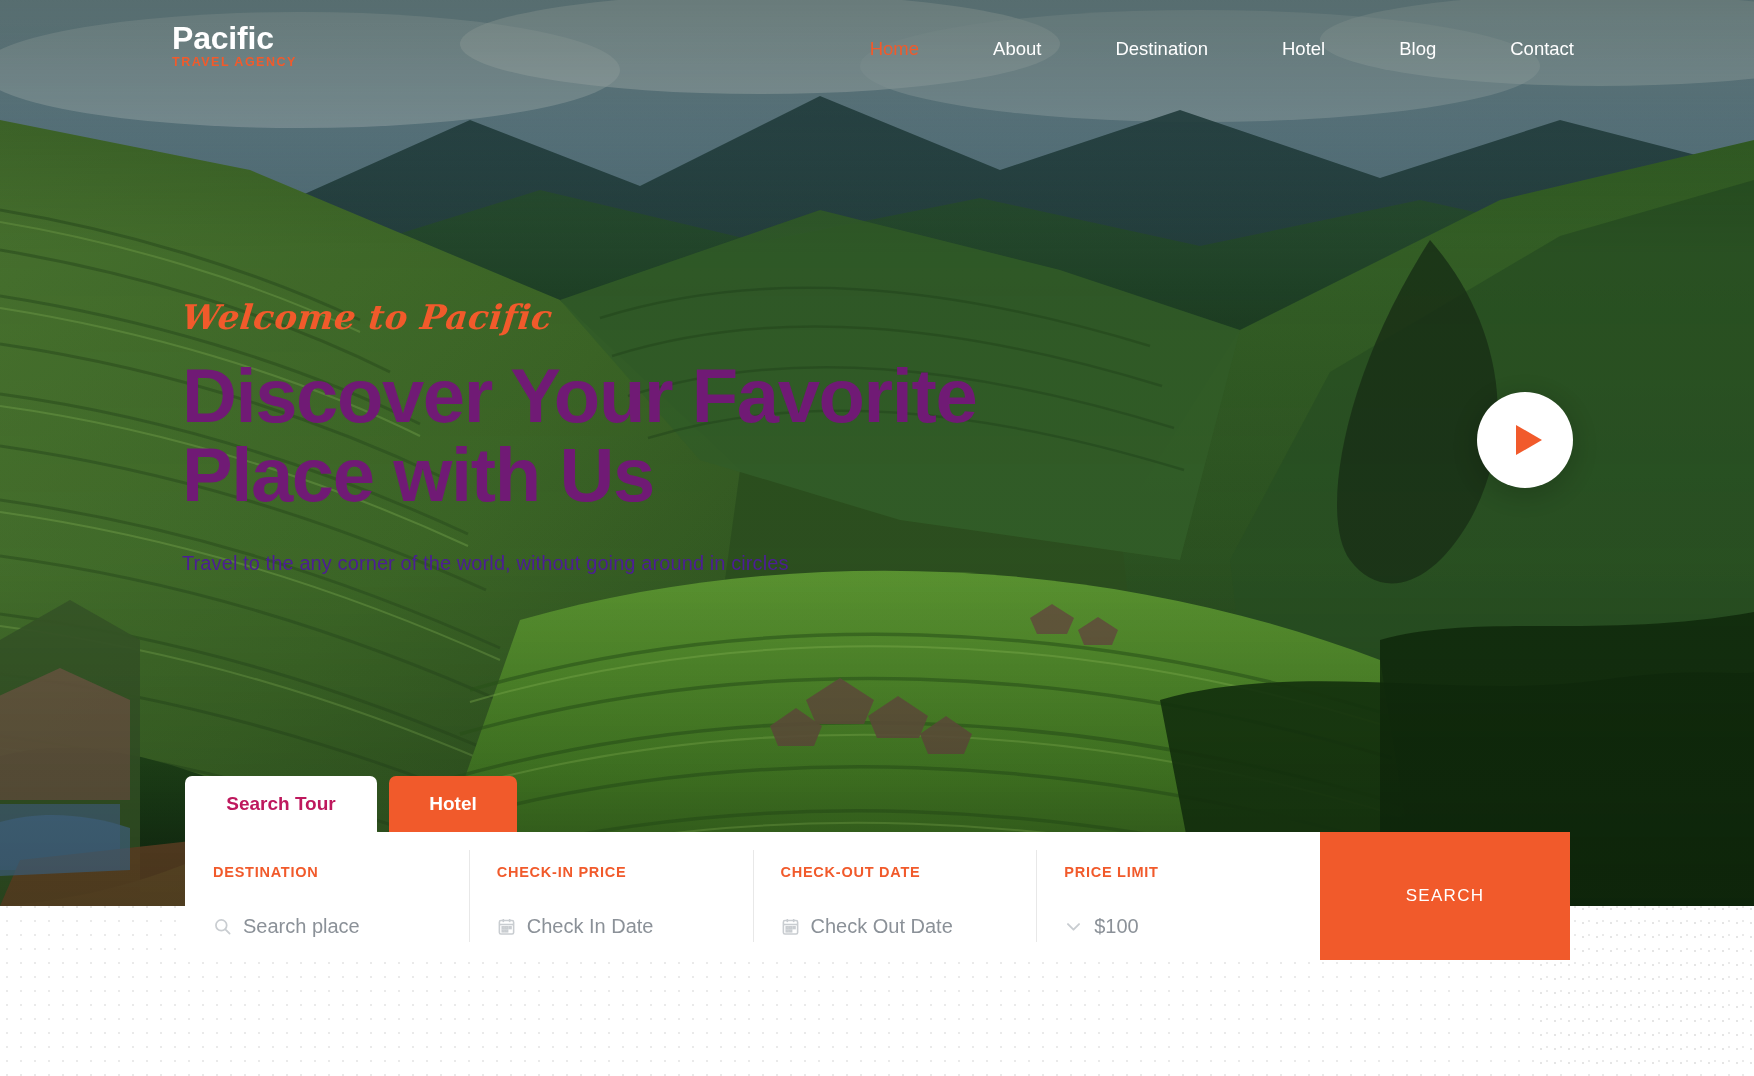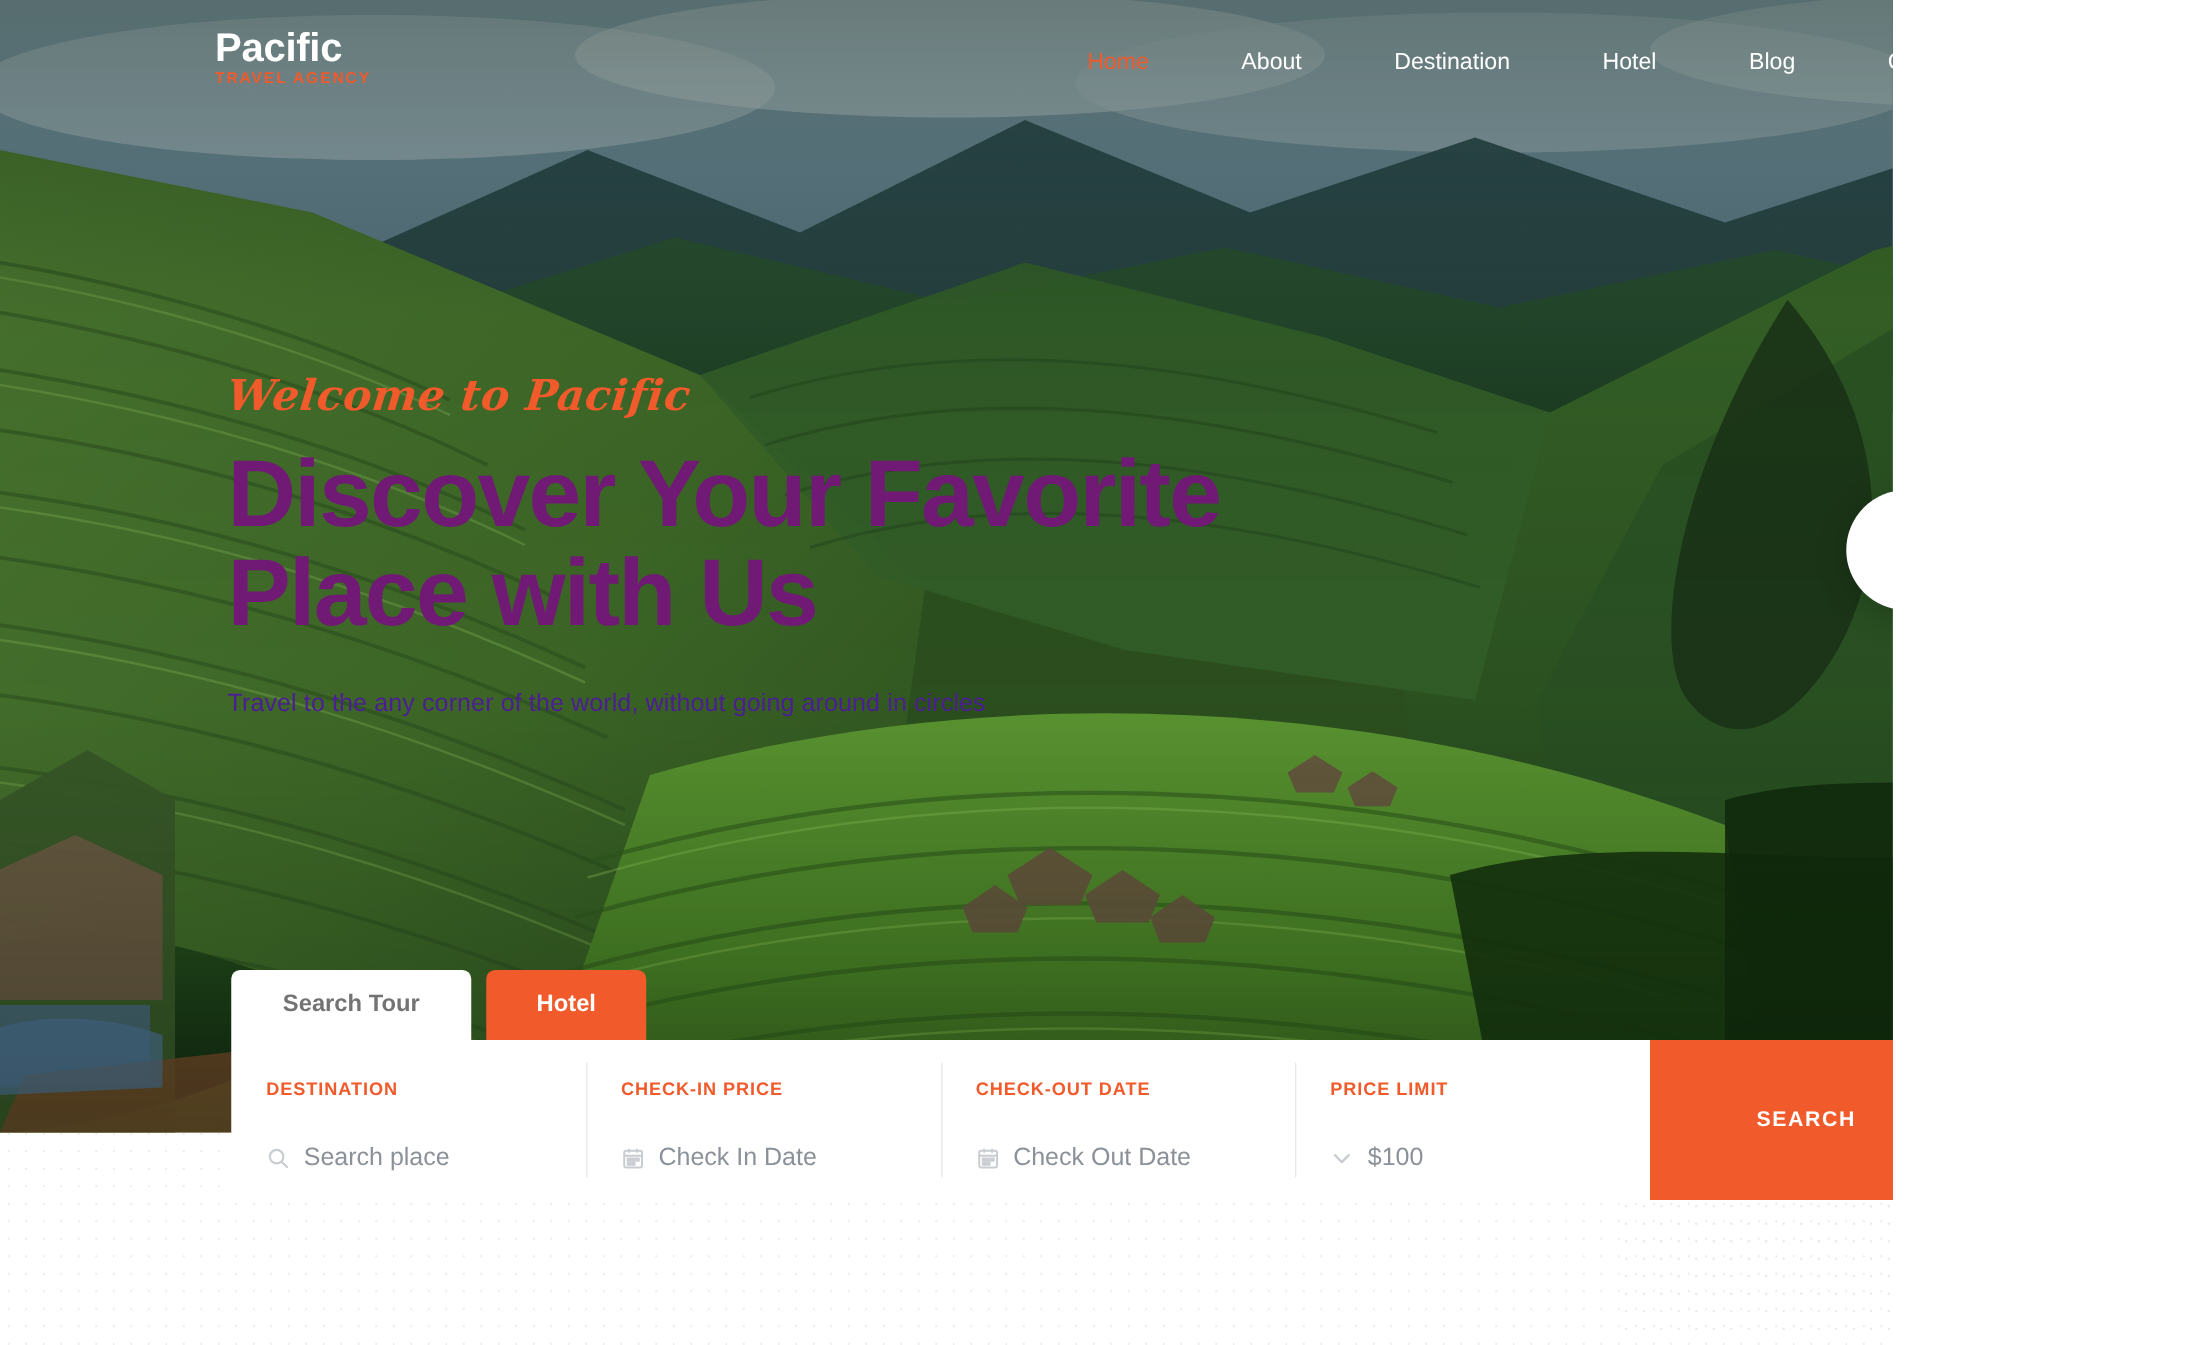--- a/index.html
+++ b/index.html
@@ -7,21 +7,21 @@
   html, body {
     width: 1754px;
     height: 1076px;
     overflow: hidden;
     background: #ffffff;
     font-family: "Liberation Sans", sans-serif;
   }
 
   .page {
     position: relative;
-    width: 1514px;
+    width: 1754px;
     height: 1076px;
     background: #ffffff;
     overflow: hidden;
   }
 
   
   .dot-pattern {
     position: absolute;
     left: 0;
     top: 900px;
@@ -190,21 +190,21 @@
     font-weight: 700;
     border: none;
     cursor: pointer;
     padding: 0 34px;
     height: 56px;
     line-height: 56px;
     border-radius: 7px 7px 0 0;
     white-space: nowrap;
     font-family: "Liberation Sans", sans-serif;
   }
-  .tab-active  { background: #ffffff; color: #737373; min-width: 192px; }
+  .tab-active  { background: #ffffff; color: #be185d; min-width: 192px; }
   .tab-inactive{ background: #F15A2B; color: #ffffff; min-width: 128px; margin-left: 12px; }
 
   .search-bar {
     display: flex;
     background: #ffffff;
     height: 128px;
     width: 1385px;
   }
   .field {
     flex: 1 1 0;
@@ -249,21 +249,21 @@
     color: #8b9198;
     font-size: 20px;
   }
   .search-submit {
     flex: 0 0 250px;
     background: #F15A2B;
     border: none;
     cursor: pointer;
     color: #ffffff;
     font-size: 17px;
-    font-weight: 700;
+    font-weight: 400;
     letter-spacing: 1.3px;
     font-family: "Liberation Sans", sans-serif;
     display: flex;
     align-items: center;
     justify-content: center;
   }
 </style>
 </head>
 <body>
 

